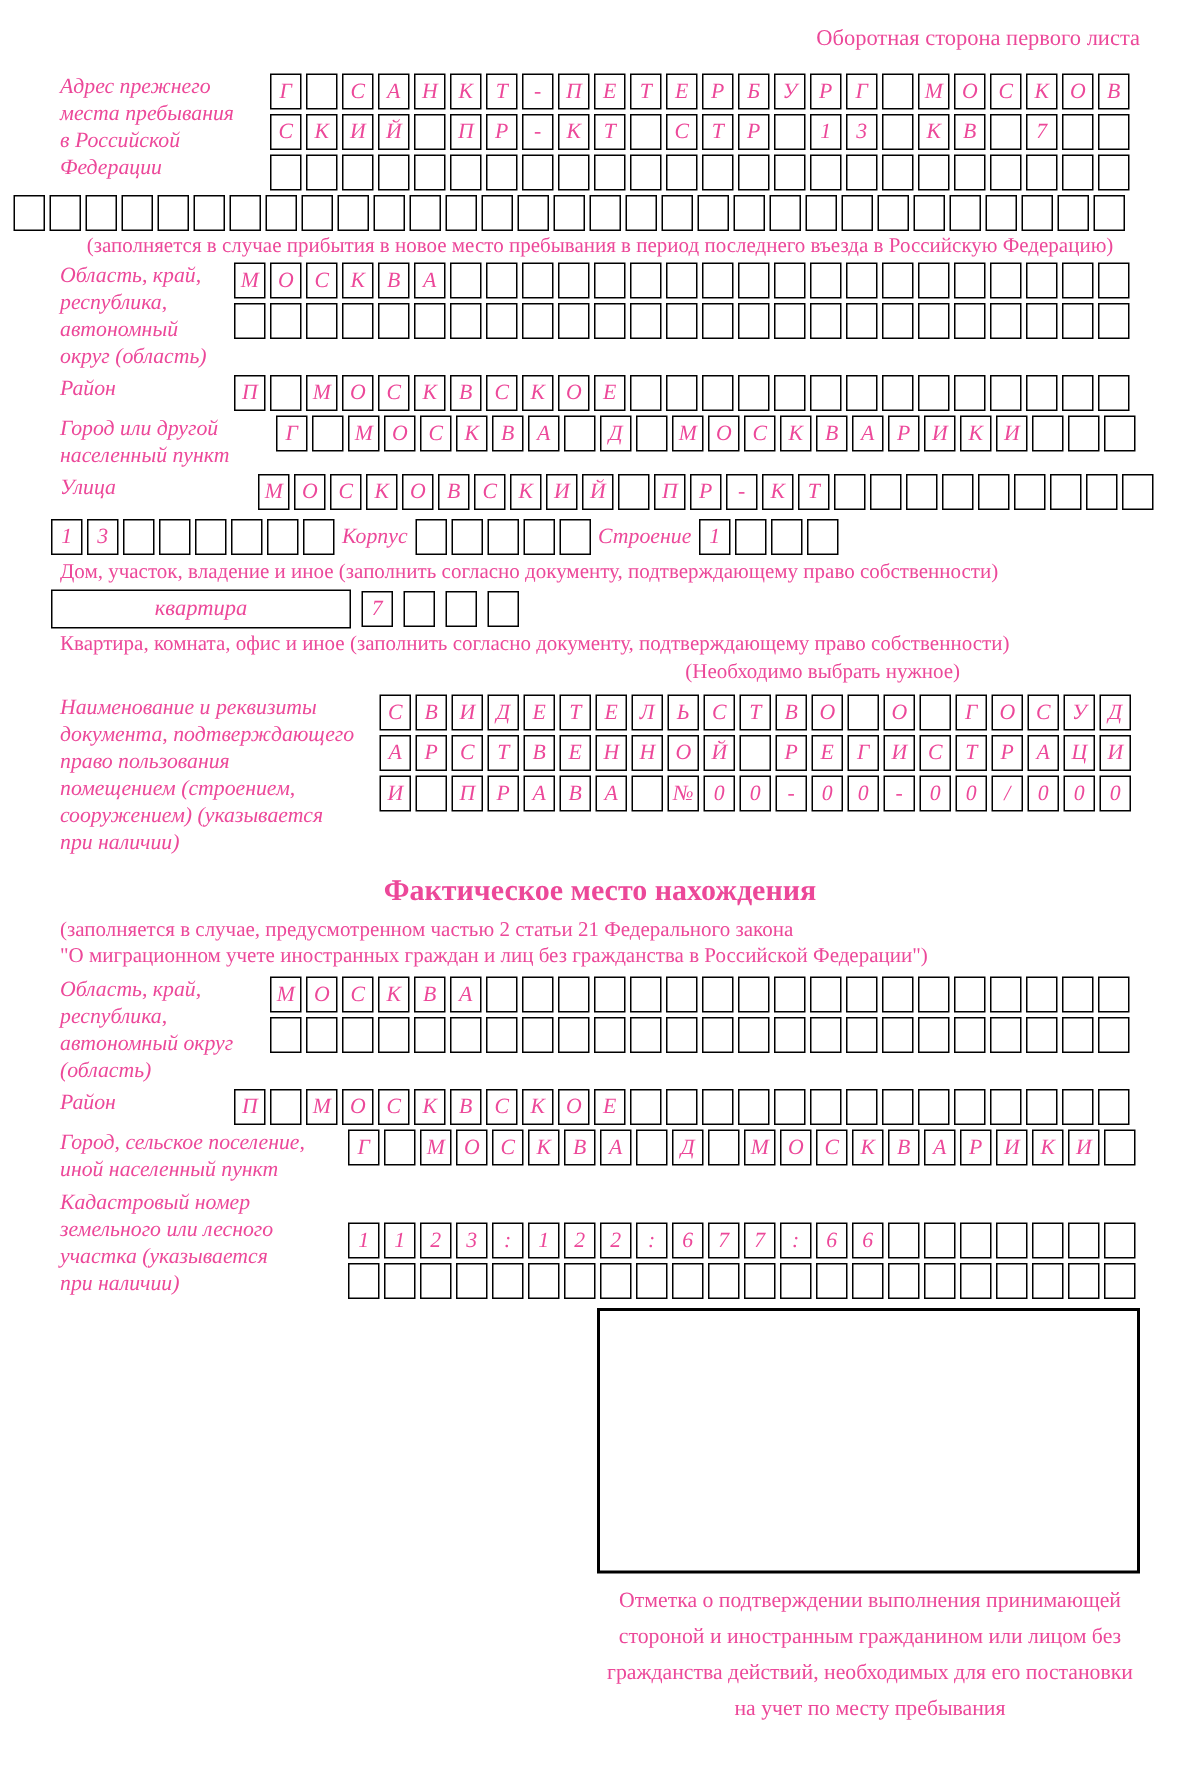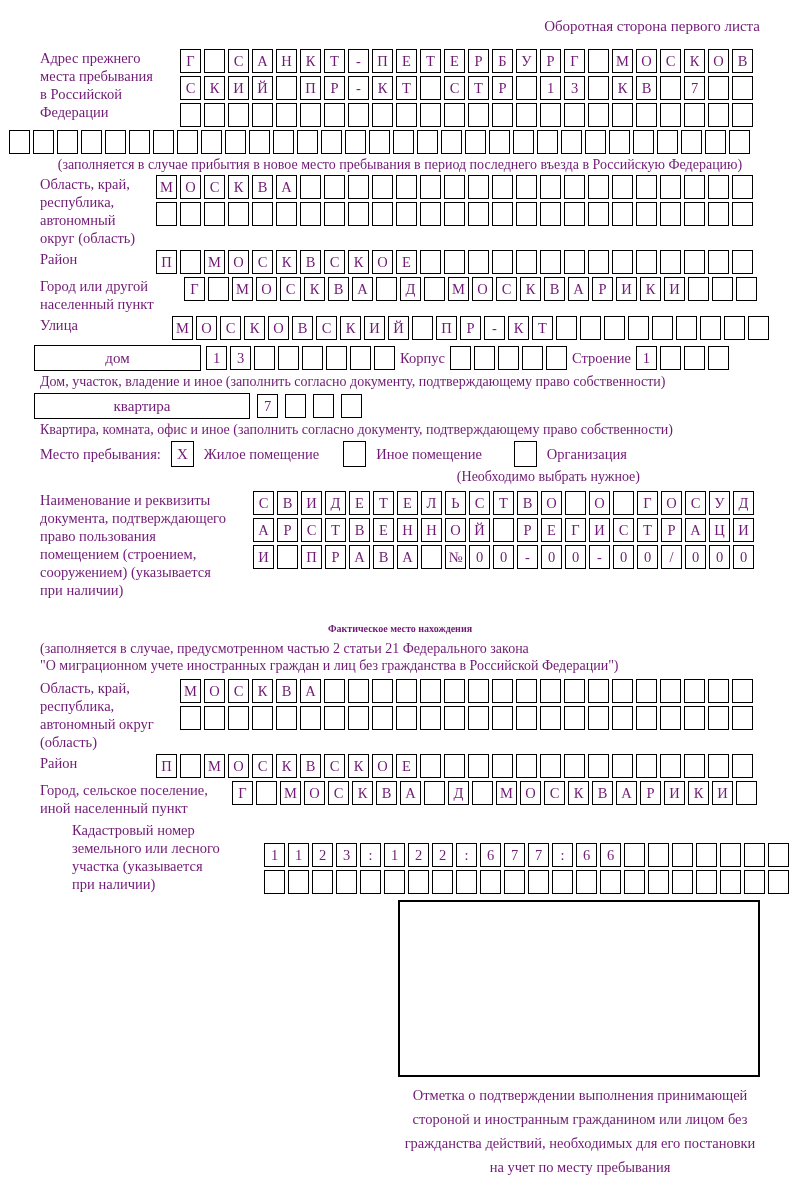--- a/index.html
+++ b/index.html
@@ -1,41 +1,41 @@
 <!DOCTYPE html>
 <html><head>
 <meta charset="utf-8">
 <style>
   html,body{margin:0;padding:0;background:#fff;}
   .page{
     position:relative;
     width:800px;height:1180px;
-    background:#fff;color:#701a75;
+    background:#fff;color:#ec4899;
     font-family:"Liberation Serif","DejaVu Serif",serif;
     padding:18px 40px 0 40px;
     box-sizing:border-box;
     overflow:hidden;
     border-radius:14px;
   }
   .hdr{text-align:right;font-size:15px;margin-bottom:14px;}
-  .row{display:flex;align-items:flex-start;margin-bottom:3px;}
+  .row{display:flex;align-items:flex-start;margin-bottom:3px;font-style:italic;}
   .lbl{font-size:14.5px;line-height:18px;flex-shrink:0;}
   .cellcol{display:flex;flex-direction:column;gap:3px;}
   .cells{display:flex;gap:3px;}
   .cells.wgap{gap:7px;}
   .cell{
     width:21px;height:24px;box-sizing:border-box;
     border:1.6px solid #000;
     display:flex;align-items:center;justify-content:center;
     font-size:14.5px;flex-shrink:0;
   }
   .fullrow{margin-left:-31px;margin-bottom:3px;}
   .note{font-size:14px;line-height:16px;text-align:center;margin-bottom:2px;}
   .h2{font-weight:bold;font-size:15.5px;text-align:center;margin:4px 0 6px 0;}
-  .h3{font-weight:bold;font-size:10px;text-align:center;margin:24px 0 6px 0;}
+  .h3{font-weight:bold;font-size:20px;text-align:center;margin:12px 0 6px 0;}
   .cap{font-size:14px;line-height:17px;}
   .smallcap{font-size:14px;line-height:16px;margin:2px 0 3px 0;}
   .widebox{
     height:26px;box-sizing:border-box;border:1.6px solid #000;
     display:flex;align-items:center;justify-content:center;
     font-size:15px;flex-shrink:0;
   }
   .inline-lbl{font-size:14.5px;line-height:26px;white-space:nowrap;}
   .cb{
     width:23px;height:26px;box-sizing:border-box;border:1.6px solid #000;
@@ -327,21 +327,20 @@
         <span class="cell"></span>
         <span class="cell"></span>
         <span class="cell"></span>
         <span class="cell"></span>
         <span class="cell"></span>
         <span class="cell"></span>
       </div>
   </div>
 
   <div class="row" style="margin-left:-6px;align-items:center;gap:5px;">
-    <div class="widebox" style="width:167px;">дом</div>
     <div class="cells">
         <span class="cell">1</span>
         <span class="cell">3</span>
         <span class="cell"></span>
         <span class="cell"></span>
         <span class="cell"></span>
         <span class="cell"></span>
         <span class="cell"></span>
         <span class="cell"></span>
       </div>
@@ -357,39 +356,30 @@
     <div class="cells">
         <span class="cell">1</span>
         <span class="cell"></span>
         <span class="cell"></span>
         <span class="cell"></span>
       </div>
   </div>
   <div class="smallcap">Дом, участок, владение и иное (заполнить согласно документу, подтверждающему право собственности)</div>
 
   <div class="row" style="margin-left:-6px;align-items:center;gap:7px;">
-    <div class="widebox" style="width:216px;">квартира</div>
+    <div class="widebox" style="width:200px;">квартира</div>
     <div class="cells wgap">
         <span class="cell">7</span>
         <span class="cell"></span>
         <span class="cell"></span>
         <span class="cell"></span>
       </div>
   </div>
   <div class="smallcap">Квартира, комната, офис и иное (заполнить согласно документу, подтверждающему право собственности)</div>
 
-  <div class="stayrow">
-    <span class="lbl" style="line-height:26px;">Место пребывания:</span>
-    <span class="cb">X</span>
-    <span class="lbl" style="line-height:26px;margin-right:14px;">Жилое помещение</span>
-    <span class="cb"></span>
-    <span class="lbl" style="line-height:26px;margin-right:22px;">Иное помещение</span>
-    <span class="cb"></span>
-    <span class="lbl" style="line-height:26px;">Организация</span>
-  </div>
   <div class="staynote">(Необходимо выбрать нужное)</div>
 
   <div class="row docrow">
     <div class="lbl" style="width:213px;">Наименование и реквизиты<br>документа, подтверждающего<br>право пользования<br>помещением (строением,<br>сооружением) (указывается<br>при наличии)</div>
     <div class="cellcol">
       <div class="cells">
           <span class="cell">С</span>
           <span class="cell">В</span>
           <span class="cell">И</span>
           <span class="cell">Д</span>
@@ -574,21 +564,21 @@
         <span class="cell">А</span>
         <span class="cell">Р</span>
         <span class="cell">И</span>
         <span class="cell">К</span>
         <span class="cell">И</span>
         <span class="cell"></span>
       </div>
   </div>
 
   <div class="row">
-    <div class="lbl" style="width:192px;margin-left:32px;">Кадастровый номер<br>земельного или лесного<br>участка (указывается<br>при наличии)</div>
+    <div class="lbl" style="width:192px;">Кадастровый номер<br>земельного или лесного<br>участка (указывается<br>при наличии)</div>
     <div class="cellcol mt22">
       <div class="cells">
           <span class="cell">1</span>
           <span class="cell">1</span>
           <span class="cell">2</span>
           <span class="cell">3</span>
           <span class="cell">:</span>
           <span class="cell">1</span>
           <span class="cell">2</span>
           <span class="cell">2</span>

